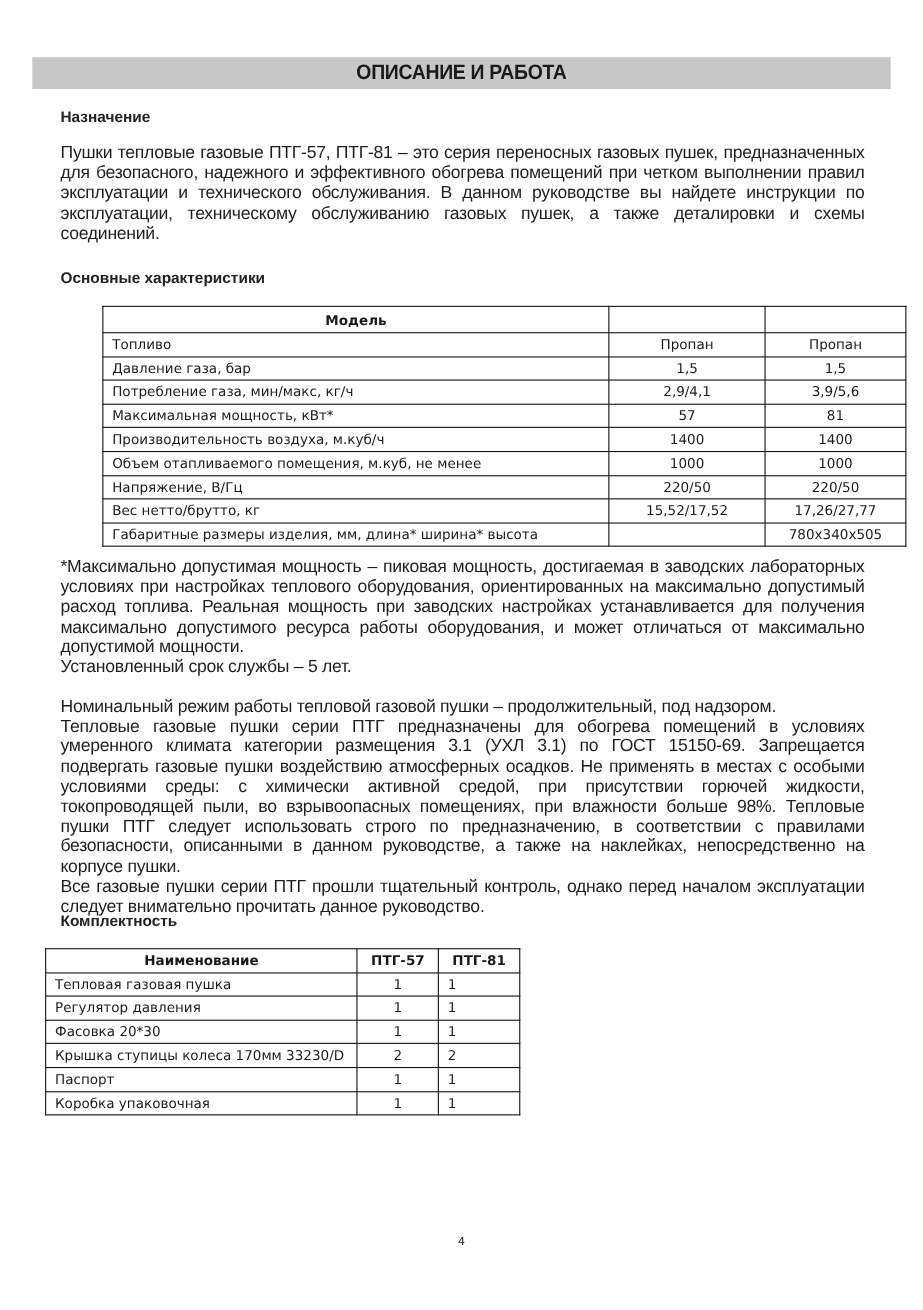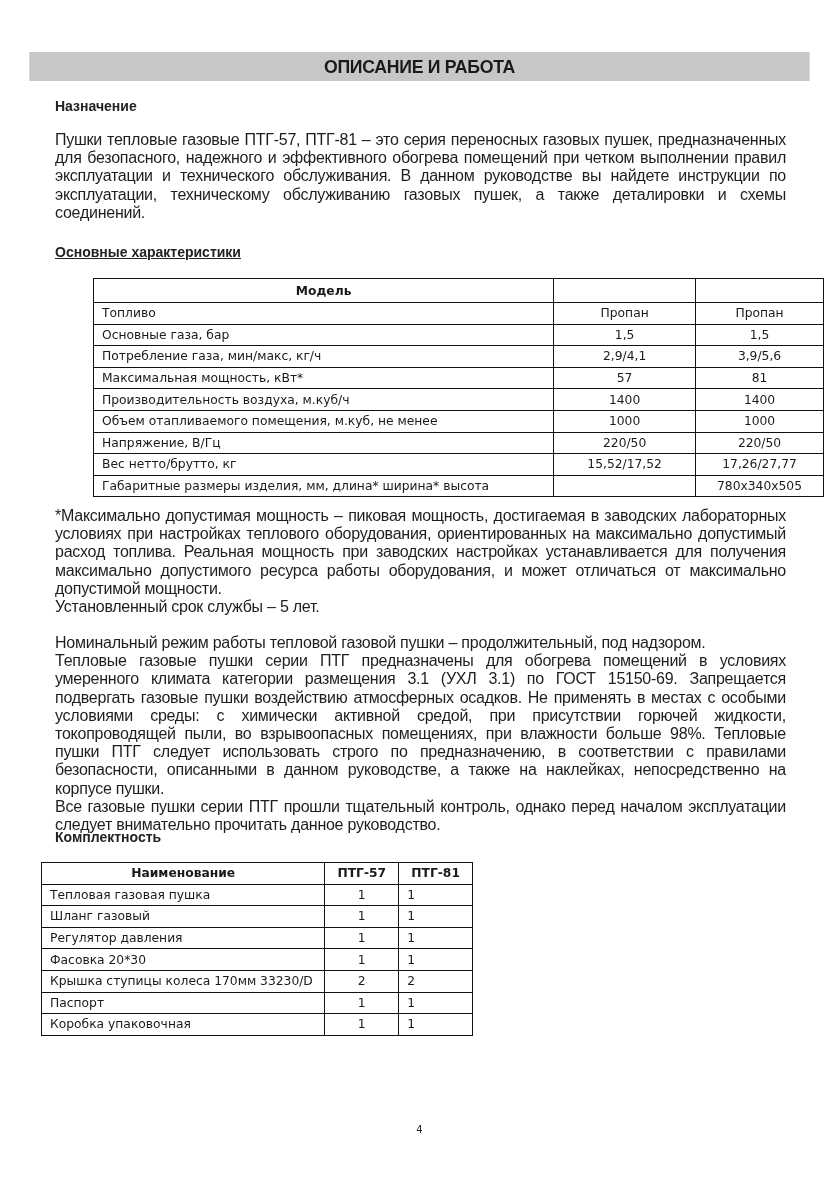--- a/index.html
+++ b/index.html
@@ -46,38 +46,38 @@
 
 <div class="banner">
   <span>ОПИСАНИЕ И РАБОТА</span>
 </div>
 
 <div class="h2" style="top:98px;">Назначение</div>
 <div class="para" style="top:131px;">
   <p>Пушки тепловые газовые ПТГ-57, ПТГ-81 – это серия переносных газовых пушек, предназначенных для безопасного, надежного и эффективного обогрева помещений при четком выполнении правил эксплуатации и технического обслуживания. В данном руководстве вы найдете инструкции по эксплуатации, техническому обслуживанию газовых пушек, а также деталировки и схемы соединений.</p>
 </div>
 
-<div class="h2" style="top:244px;text-decoration:underline;">Основные характеристики</div>
+<div class="h2" style="top:244px;">Основные характеристики</div>
 
 <table class="spec">
   <thead>
     <tr>
       <th class="c-label" style="text-align:center;">Модель</th>
       <th class="c-v1"></th>
       <th class="c-v2"></th>
     </tr>
   </thead>
   <tbody id="spec-body">
       <tr>
         <td class="c-label">Топливо</td>
         <td class="c-v1">Пропан</td>
         <td class="c-v2">Пропан</td>
       </tr>
       <tr>
-        <td class="c-label">Основные газа, бар</td>
+        <td class="c-label">Давление газа, бар</td>
         <td class="c-v1">1,5</td>
         <td class="c-v2">1,5</td>
       </tr>
       <tr>
         <td class="c-label">Потребление газа, мин/макс, кг/ч</td>
         <td class="c-v1">2,9/4,1</td>
         <td class="c-v2">3,9/5,6</td>
       </tr>
       <tr>
         <td class="c-label">Максимальная мощность, кВт*</td>
@@ -133,25 +133,20 @@
       <th class="c-b">ПТГ-81</th>
     </tr>
   </thead>
   <tbody id="kit-body">
       <tr>
         <td class="c-name">Тепловая газовая пушка</td>
         <td class="c-a">1</td>
         <td class="c-b">1</td>
       </tr>
       <tr>
-        <td class="c-name">Шланг газовый</td>
-        <td class="c-a">1</td>
-        <td class="c-b">1</td>
-      </tr>
-      <tr>
         <td class="c-name">Регулятор давления</td>
         <td class="c-a">1</td>
         <td class="c-b">1</td>
       </tr>
       <tr>
         <td class="c-name">Фасовка 20*30</td>
         <td class="c-a">1</td>
         <td class="c-b">1</td>
       </tr>
       <tr>

